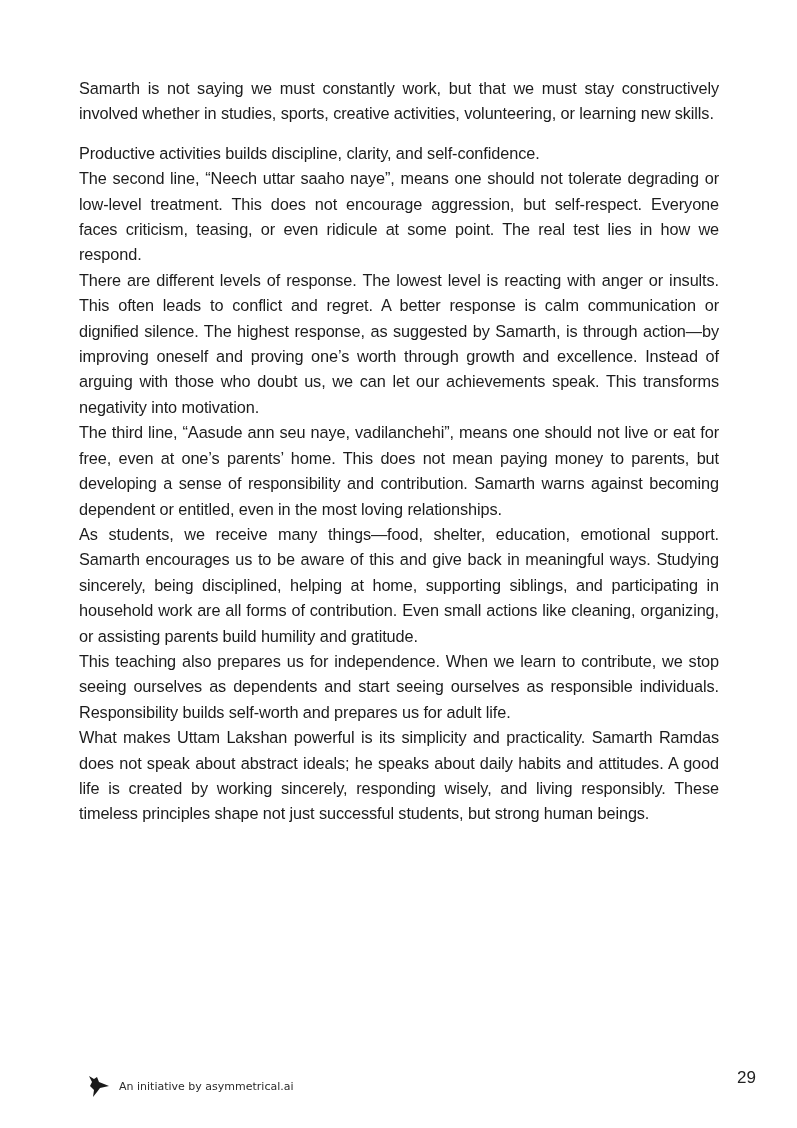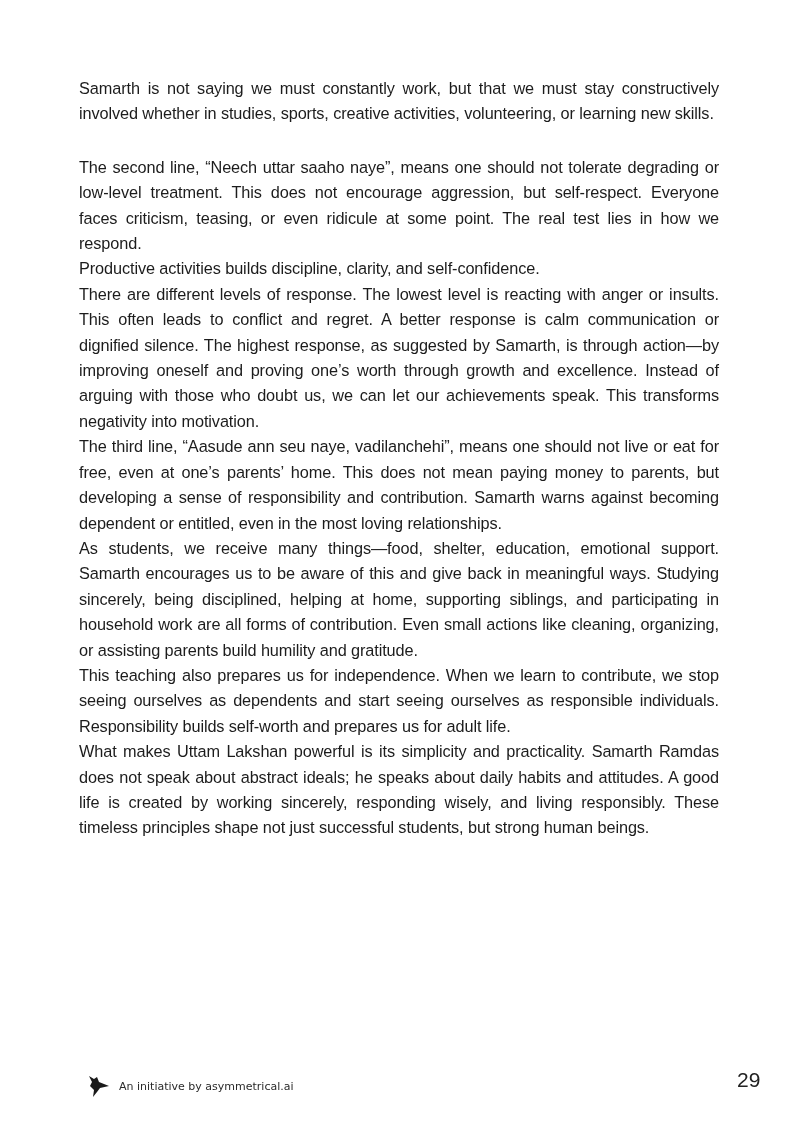--- a/index.html
+++ b/index.html
@@ -1,33 +1,33 @@
 <!DOCTYPE html>
 <html><head>
 <meta charset="utf-8">
 <style>
   html, body { margin: 0; padding: 0; background: #ffffff; }
   body { width: 797px; height: 1128px; position: relative; overflow: hidden;
          font-family: "Liberation Sans", sans-serif; color: #1c1c1c; }
   .content { position: absolute; left: 79px; top: 76px; width: 640px; }
   .para { margin: 0; font-size: 16.3px; line-height: 25.4px; text-align: justify;
           letter-spacing: -0.1px; }
-  .para.gap { margin-bottom: 28px; }
+  .para.gap { margin-bottom: 14px; }
   .footer { position: absolute; left: 88px; top: 1074px; display: flex; align-items: center; }
   .logo { width: 22px; height: 24px; margin-right: 9px; }
   .footer-text { font-family: "DejaVu Sans", sans-serif; font-size: 11px; color: #2a2a2a; }
-  .page-number { position: absolute; left: 737px; top: 1068px; font-size: 21px; color: #222; }
+  .page-number { position: absolute; left: 737px; top: 1068px; font-size: 17px; color: #222; }
 </style>
 </head>
 <body>
 
 <div class="content">
   <p class="para gap">Samarth is not saying we must constantly work, but that we must stay constructively involved whether in studies, sports, creative activities, volunteering, or learning new skills.</p>
+  <p class="para">Productive activities builds discipline, clarity, and self-confidence.</p>
   <p class="para">The second line, “Neech uttar saaho naye”, means one should not tolerate degrading or low-level treatment. This does not encourage aggression, but self-respect. Everyone faces criticism, teasing, or even ridicule at some point. The real test lies in how we respond.</p>
-  <p class="para">Productive activities builds discipline, clarity, and self-confidence.</p>
   <p class="para">There are different levels of response. The lowest level is reacting with anger or insults. This often leads to conflict and regret. A better response is calm communication or dignified silence. The highest response, as suggested by Samarth, is through action—by improving oneself and proving one’s worth through growth and excellence. Instead of arguing with those who doubt us, we can let our achievements speak. This transforms negativity into motivation.</p>
   <p class="para">The third line, “Aasude ann seu naye, vadilanchehi”, means one should not live or eat for free, even at one’s parents’ home. This does not mean paying money to parents, but developing a sense of responsibility and contribution. Samarth warns against becoming dependent or entitled, even in the most loving relationships.</p>
   <p class="para">As students, we receive many things—food, shelter, education, emotional support. Samarth encourages us to be aware of this and give back in meaningful ways. Studying sincerely, being disciplined, helping at home, supporting siblings, and participating in household work are all forms of contribution. Even small actions like cleaning, organizing, or assisting parents build humility and gratitude.</p>
   <p class="para">This teaching also prepares us for independence. When we learn to contribute, we stop seeing ourselves as dependents and start seeing ourselves as responsible individuals. Responsibility builds self-worth and prepares us for adult life.</p>
   <p class="para">What makes Uttam Lakshan powerful is its simplicity and practicality. Samarth Ramdas does not speak about abstract ideals; he speaks about daily habits and attitudes. A good life is created by working sincerely, responding wisely, and living responsibly. These timeless principles shape not just successful students, but strong human beings.</p>
 </div>
 
 <div class="footer">
   <svg class="logo" viewBox="0 0 22 24">
     <path d="M1 2 L6 5 L9 3 L11 8 L21 12 L12 14 L9 18 L5 23 L6 16 L2 12 L4 8 Z" fill="#1a1a1a"></path>

